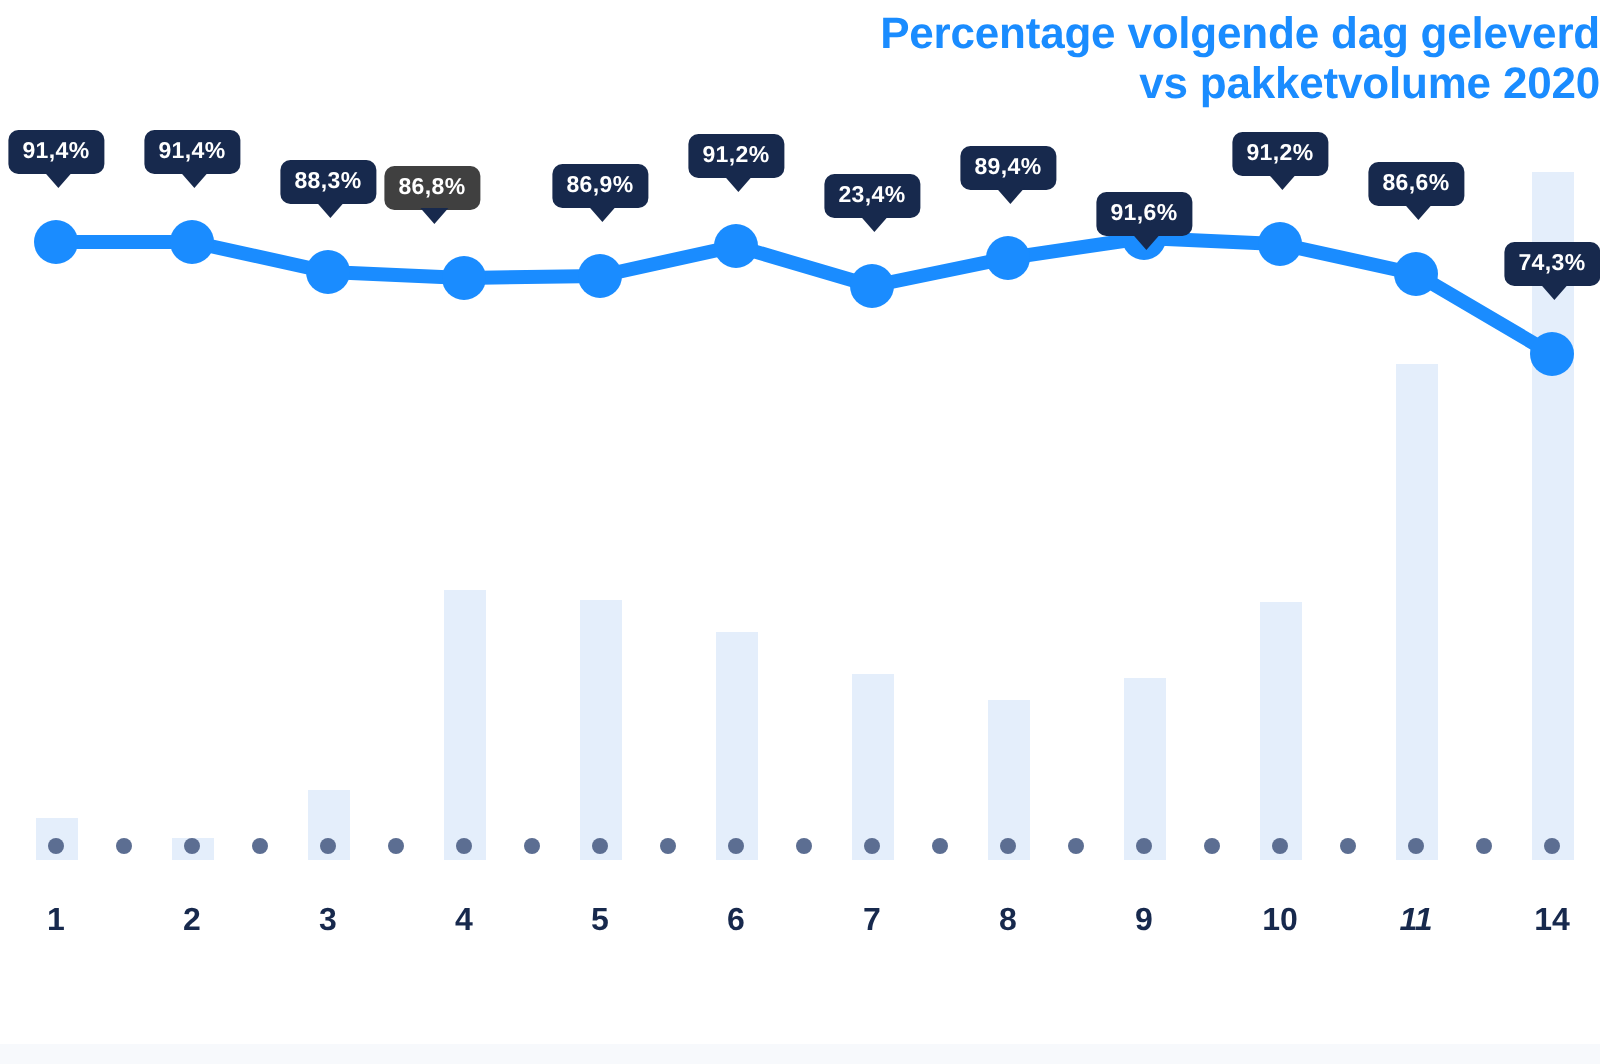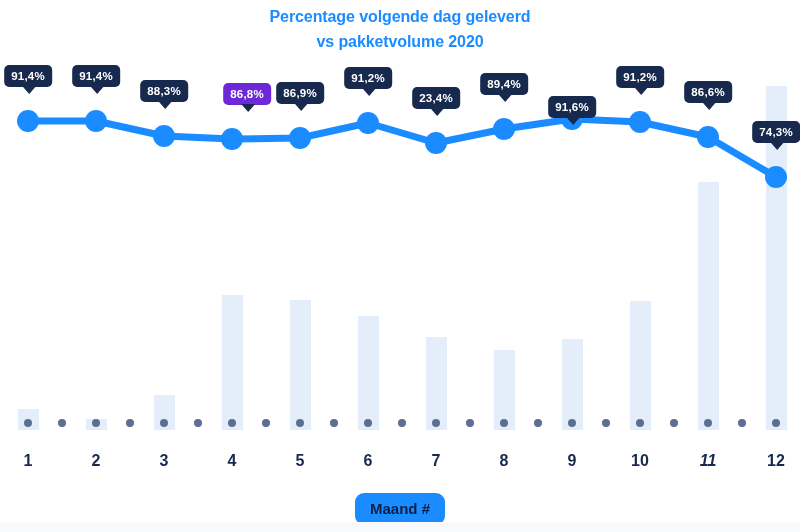--- a/index.html
+++ b/index.html
@@ -24,23 +24,23 @@
     height: 532px;
     background: #ffffff;
   }
 
   
   .chart-title {
     position: absolute;
     left: 0;
     top: 4px;
     width: 800px;
-    text-align: center;
+    text-align: right;
     color: #1a8cff;
-    font-size: 16px;
+    font-size: 22px;
     font-weight: bold;
     line-height: 25px;
     letter-spacing: -0.1px;
   }
   .chart-title .line2 { display: block; }
 
   
   .plot {
     position: absolute;
     left: 0;
@@ -207,21 +207,21 @@
           <circle cx="572" cy="64" r="11" fill="#1a8cff"></circle>
           <circle cx="640" cy="67" r="11" fill="#1a8cff"></circle>
           <circle cx="708" cy="82" r="11" fill="#1a8cff"></circle>
           <circle cx="776" cy="122" r="11" fill="#1a8cff"></circle>
         </g>
     </svg>
     <div id="tips-layer">
         <div class="tip" style="left: 28px; top: 10px; background: rgb(23, 41, 77); color: rgb(255, 255, 255);">91,4%</div>
         <div class="tip" style="left: 96px; top: 10px; background: rgb(23, 41, 77); color: rgb(255, 255, 255);">91,4%</div>
         <div class="tip" style="left: 164px; top: 25px; background: rgb(23, 41, 77); color: rgb(255, 255, 255);">88,3%</div>
-        <div class="tip" style="left: 247px; top: 28px; background: #6d28d9; color: rgb(255, 255, 255);">86,8%</div>
+        <div class="tip" style="left: 216px; top: 28px; background: #404040; color: rgb(255, 255, 255);">86,8%</div>
         <div class="tip" style="left: 300px; top: 27px; background: rgb(23, 41, 77); color: rgb(255, 255, 255);">86,9%</div>
         <div class="tip" style="left: 368px; top: 12px; background: rgb(23, 41, 77); color: rgb(255, 255, 255);">91,2%</div>
         <div class="tip" style="left: 436px; top: 32px; background: rgb(23, 41, 77); color: rgb(255, 255, 255);">23,4%</div>
         <div class="tip" style="left: 504px; top: 18px; background: rgb(23, 41, 77); color: rgb(255, 255, 255);">89,4%</div>
         <div class="tip" style="left: 572px; top: 8px; background: rgb(23, 41, 77); color: rgb(255, 255, 255); margin-top: 33px;">91,6%</div>
         <div class="tip" style="left: 640px; top: 11px; background: rgb(23, 41, 77); color: rgb(255, 255, 255);">91,2%</div>
         <div class="tip" style="left: 708px; top: 26px; background: rgb(23, 41, 77); color: rgb(255, 255, 255);">86,6%</div>
         <div class="tip" style="left: 776px; top: 66px; background: rgb(23, 41, 77); color: rgb(255, 255, 255);">74,3%</div>
       </div>
   </div>
@@ -231,19 +231,18 @@
       <div class="xtick" style="left: 96px; color: rgb(23, 41, 77);">2</div>
       <div class="xtick" style="left: 164px; color: rgb(23, 41, 77);">3</div>
       <div class="xtick" style="left: 232px; color: rgb(23, 41, 77);">4</div>
       <div class="xtick" style="left: 300px; color: rgb(23, 41, 77);">5</div>
       <div class="xtick" style="left: 368px; color: rgb(23, 41, 77);">6</div>
       <div class="xtick" style="left: 436px; color: rgb(23, 41, 77);">7</div>
       <div class="xtick" style="left: 504px; color: rgb(23, 41, 77);">8</div>
       <div class="xtick" style="left: 572px; color: rgb(23, 41, 77);">9</div>
       <div class="xtick" style="left: 640px; color: rgb(23, 41, 77);">10</div>
       <div class="xtick" style="left: 708px; color: rgb(23, 41, 77); font-style: italic;">11</div>
-      <div class="xtick" style="left: 776px; color: rgb(23, 41, 77);">12</div>
+      <div class="xtick" style="left: 776px; color: rgb(23, 41, 77);">14</div>
     </div>
 
-  <div class="axis-badge">Maand #</div>
 
   <div class="bottom-strip"></div>
 </div>
 
 </body></html>

